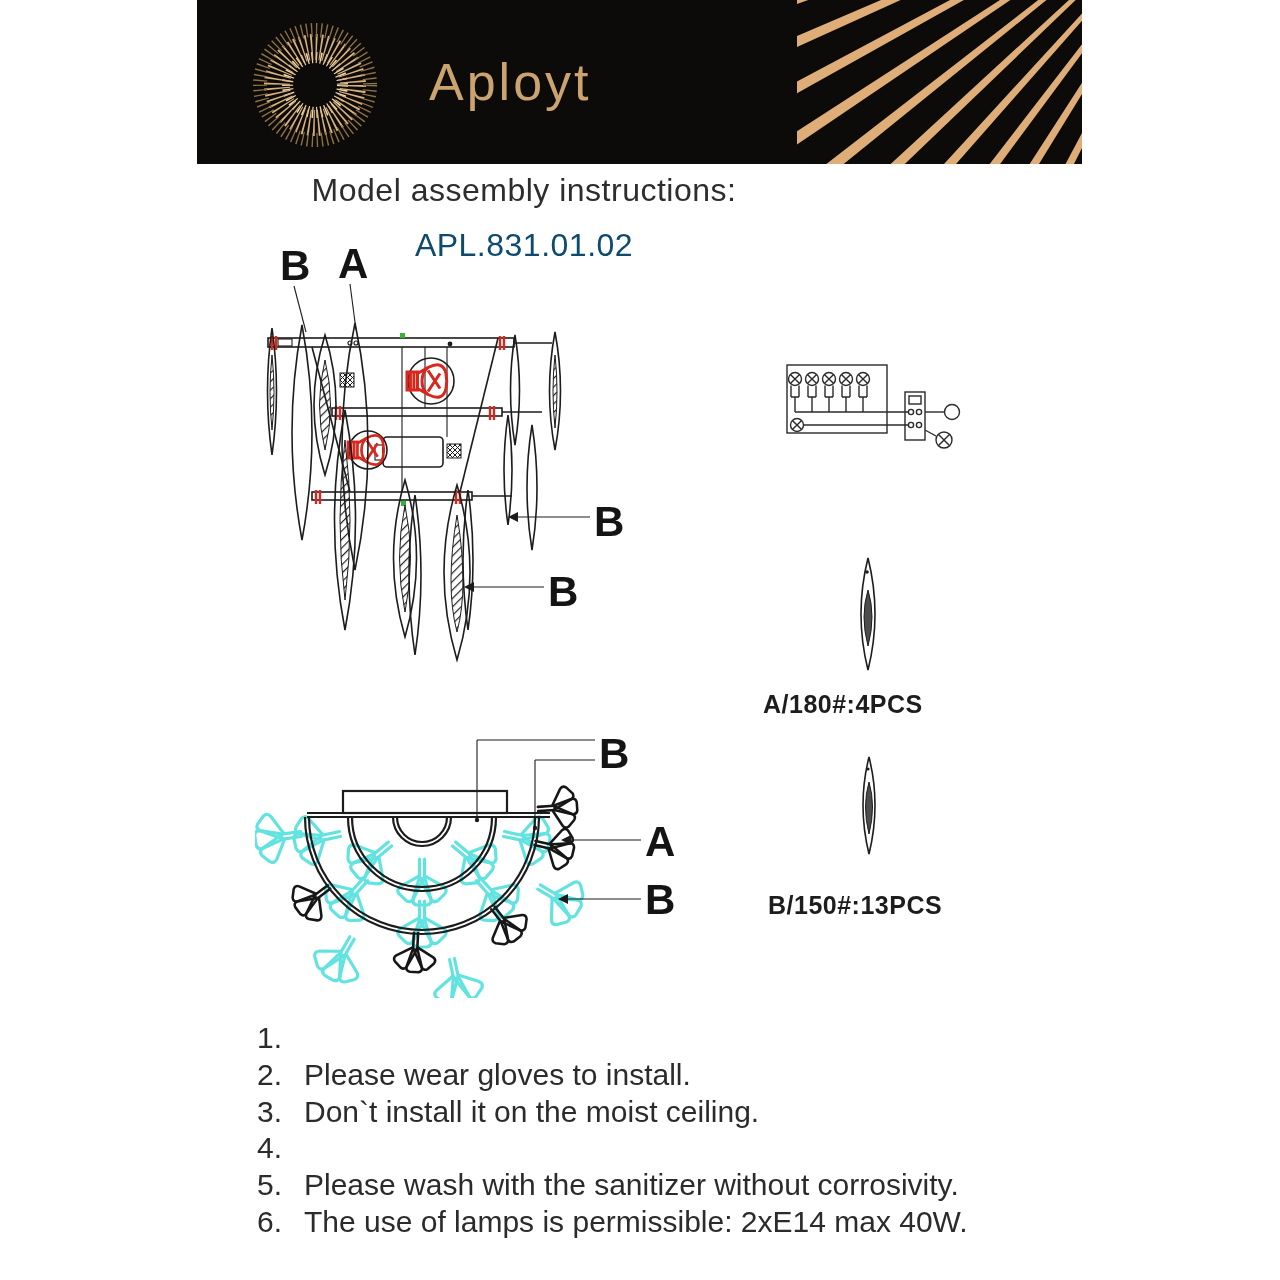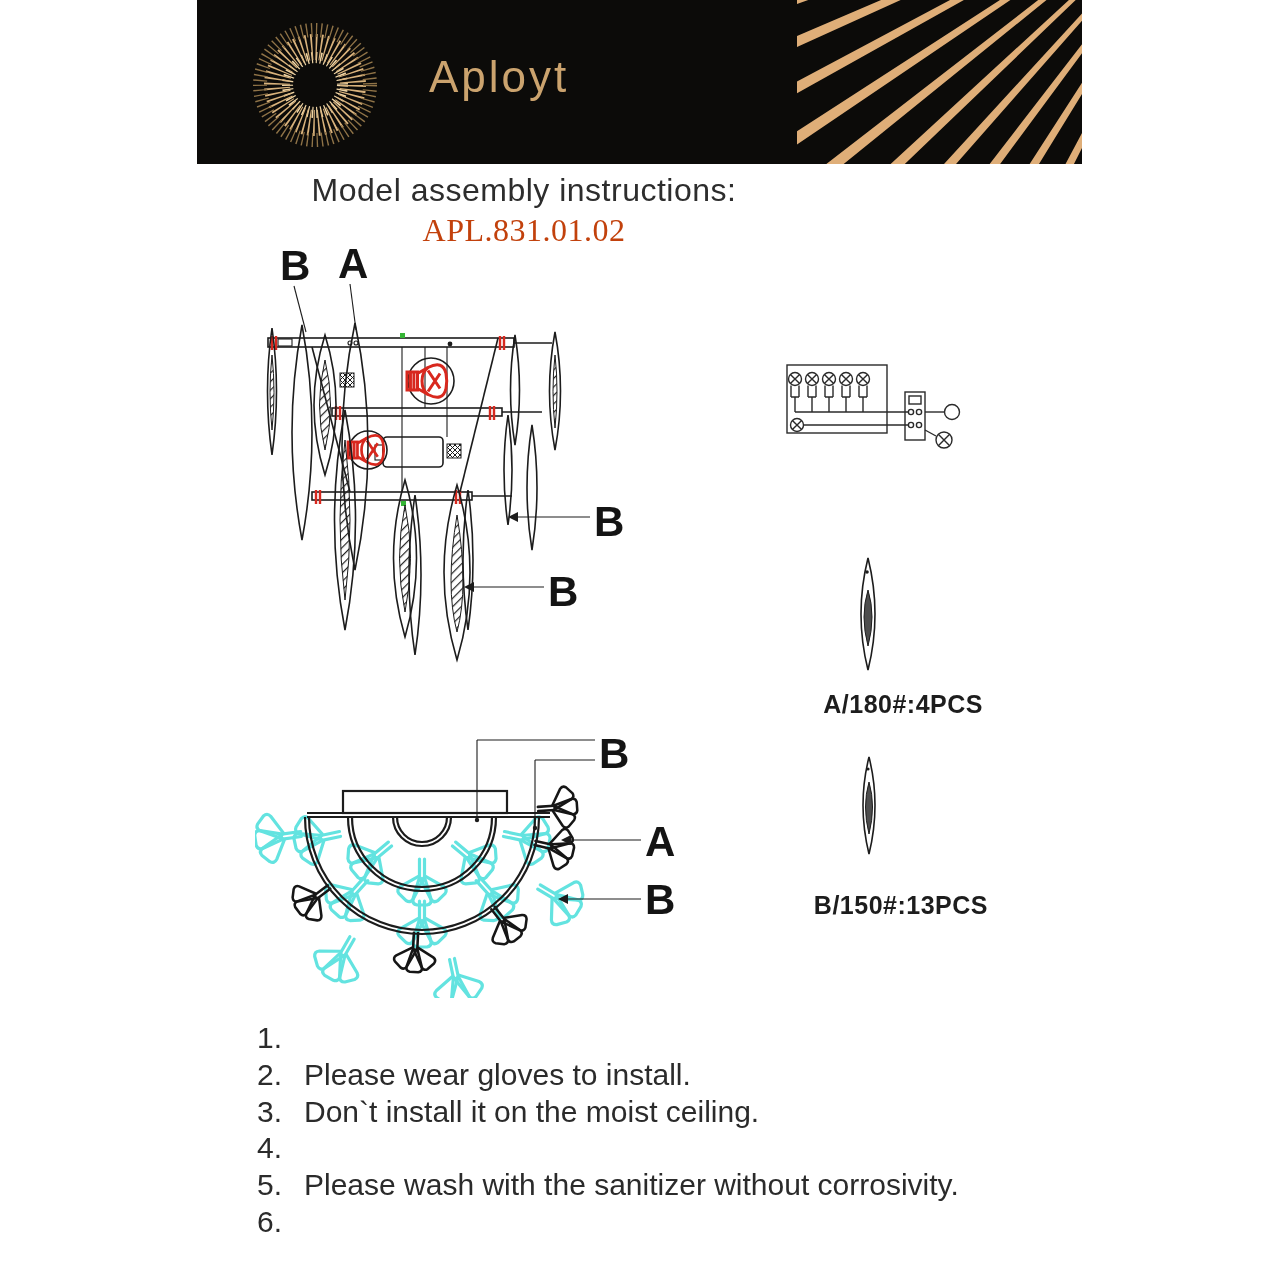--- a/index.html
+++ b/index.html
@@ -1,27 +1,27 @@
 <!DOCTYPE html>
 <html><head>
 <meta charset="utf-8">
 <style>
   html,body{margin:0;padding:0;background:#ffffff;}
   body{width:1280px;height:1280px;position:relative;font-family:"Liberation Sans",sans-serif;color:#2d2d2d;overflow:hidden;}
   .abs{position:absolute;}
   
   .banner{left:197px;top:0;width:885px;height:164px;background:#0c0b09;}
   .banner svg{position:absolute;left:0;top:0;}
-  .brand{position:absolute;left:232px;top:52px;font-size:44px;letter-spacing:3px;color:#cba36e;font-weight:normal;}
+  .brand{position:absolute;left:232px;top:52px;font-size:52px;letter-spacing:3px;color:#cba36e;font-weight:normal;}
   
   .title-block{left:0;top:172px;width:1048px;text-align:center;}
   .title-main{font-size:32px;letter-spacing:.5px;color:#2d2d2d;}
-  .title-model{font-size:32px;letter-spacing:.5px;color:#c2410c;margin-top:3px;font-family:Liberation Serif, serif;}
-  
-  .part-label{width:220px;text-align:right;font-size:25px;font-weight:bold;letter-spacing:.5px;color:#1d1d1d;}
+  .title-model{font-size:32px;letter-spacing:.5px;color:#0c4a6e;margin-top:18px;}
+  
+  .part-label{width:220px;text-align:left;font-size:25px;font-weight:bold;letter-spacing:.5px;color:#1d1d1d;}
   
   .inst{left:238px;top:1020px;width:840px;}
   .inst-row{display:flex;font-size:30px;line-height:36.8px;color:#2b2b2b;}
   .inst-num{width:44px;text-align:right;margin-right:22px;flex:none;}
   
   .k{stroke:#1c1c1c;fill:none;stroke-width:1.6;}
   .k2{stroke:#1c1c1c;fill:none;stroke-width:2.2;}
   .thin{stroke:#1c1c1c;fill:none;stroke-width:1.1;}
   .r{stroke:#d8281e;fill:none;stroke-width:2.4;}
   .g{fill:#35b535;stroke:none;}
@@ -299,14 +299,15 @@
   </div>
   <div class="inst-row">
     <span class="inst-num">4.</span>
   </div>
   <div class="inst-row">
     <span class="inst-num">5.</span>
     <span class="inst-text">Please wash with the sanitizer without corrosivity.</span>
   </div>
   <div class="inst-row">
     <span class="inst-num">6.</span>
+    <span class="inst-text">The use of lamps is permissible: 2xE14 max 40W.</span>
   </div>
 </div>
 
 </body></html>

